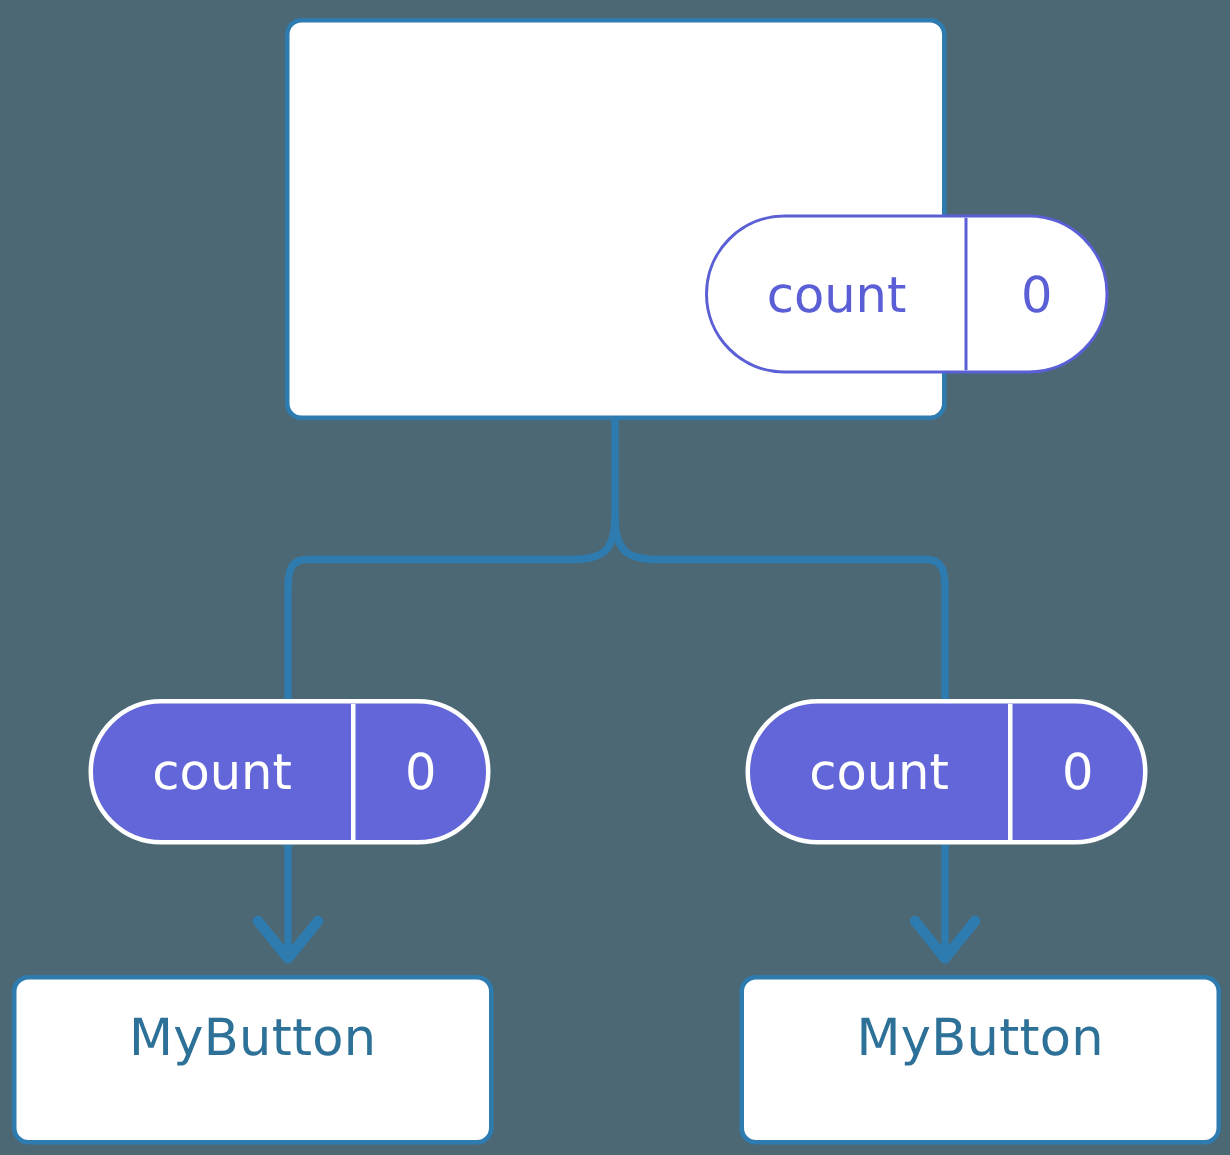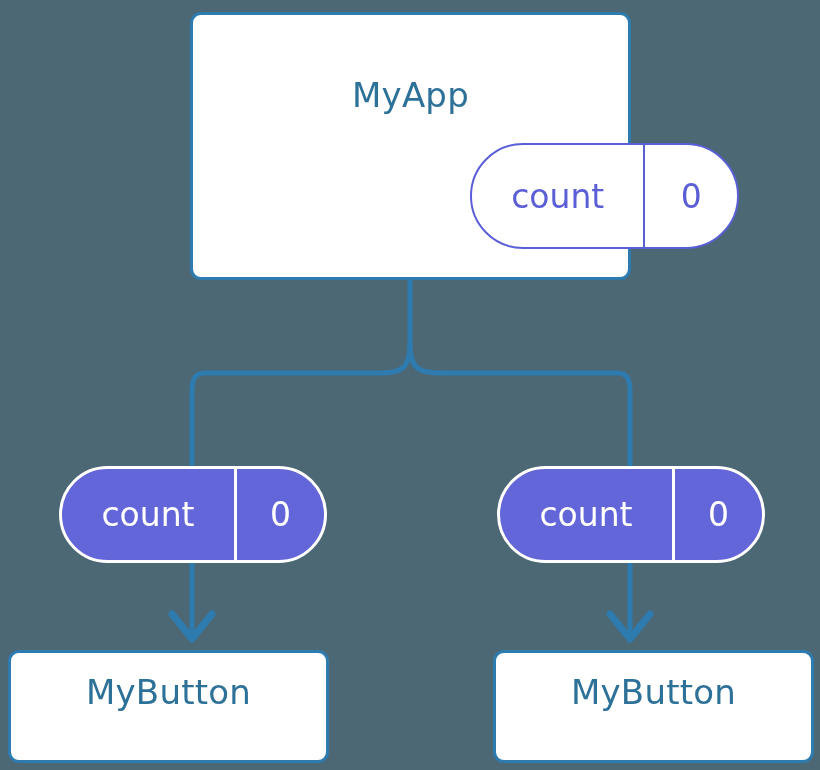--- a/index.html
+++ b/index.html
@@ -163,21 +163,20 @@
              L 630 466" fill="none" stroke="#2e7bb0" stroke-width="5" stroke-linecap="butt" stroke-linejoin="round"></path>
 
     <path d="M 192 563 L 192 636" fill="none" stroke="#2e7bb0" stroke-width="5"></path>
     <path d="M 172 614 L 192 639 L 212 614" fill="none" stroke="#2e7bb0" stroke-width="7" stroke-linecap="round" stroke-linejoin="round"></path>
 
     <path d="M 630 563 L 630 636" fill="none" stroke="#2e7bb0" stroke-width="5"></path>
     <path d="M 610 614 L 630 639 L 650 614" fill="none" stroke="#2e7bb0" stroke-width="7" stroke-linecap="round" stroke-linejoin="round"></path>
   </svg>
 
   <div id="app-box" class="component-box">
-    <div class="component-title">MyApp</div>
 
     <div id="pill-app" class="state-pill outline">
       <div class="pill-key">count</div>
       <div class="pill-value">0</div>
     </div>
   </div>
 
   <div id="pill-left" class="state-pill filled">
     <div class="pill-key">count</div>
     <div class="pill-value">0</div>

